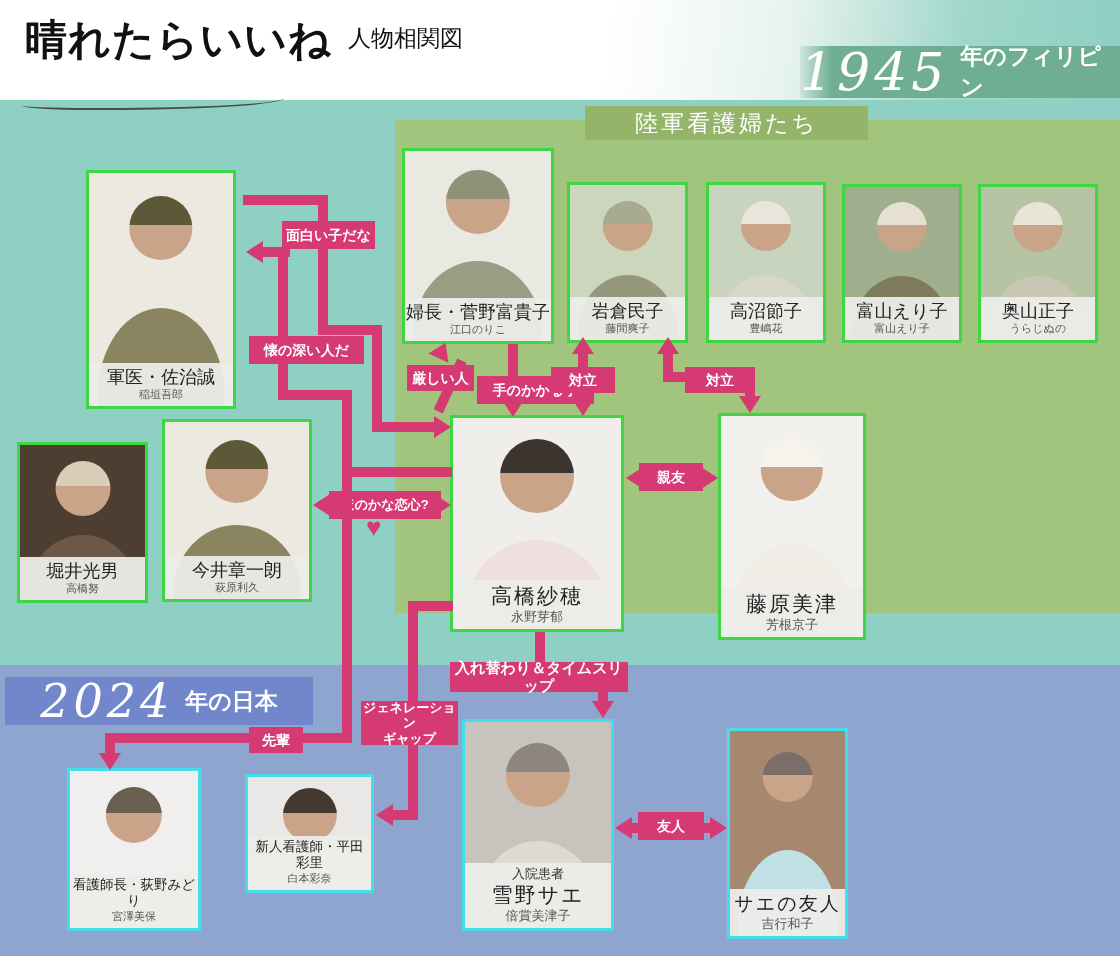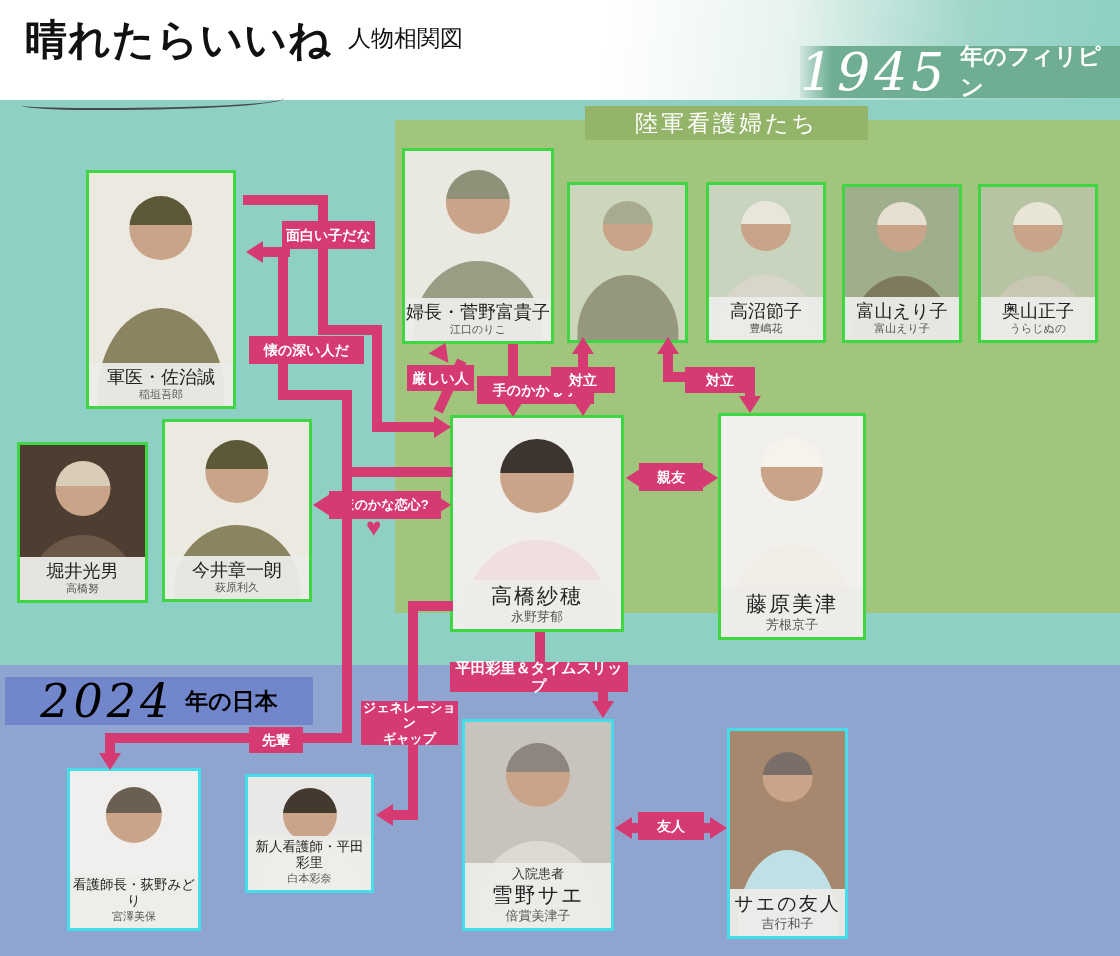--- a/index.html
+++ b/index.html
@@ -8,21 +8,21 @@
   
   .top-band{position:absolute;left:0;top:0;width:1120px;height:100px;
             background:linear-gradient(97deg,#ffffff 54%,#e7f3ef 70%,#9fd6c9 86%,#8ed0c4 100%);}
   .panel-green{position:absolute;left:395px;top:120px;width:725px;height:493px;background:#a1c57d;}
   .panel-blue{position:absolute;left:0;top:665px;width:1120px;height:291px;background:#8da5cf;}
   
   .banner-1945{position:absolute;left:800px;top:46px;width:320px;height:52px;
                background:linear-gradient(90deg,rgba(111,174,147,.15),#6fae93 10%);
                color:#fff;display:flex;align-items:center;justify-content:center;}
   .banner-2024{position:absolute;left:5px;top:677px;width:308px;height:48px;background:#7286cb;
-               color:#000000;display:flex;align-items:center;justify-content:center;}
+               color:#ffffff;display:flex;align-items:center;justify-content:center;}
   .yr{font-family:"DejaVu Serif","Liberation Serif",serif;font-style:italic;font-weight:400;
       font-size:52px;line-height:0;letter-spacing:4px;margin-right:12px;}
   .banner-2024 .yr{font-size:46px;}
   .yrsfx{font-family:"Liberation Serif",serif;font-size:23px;font-weight:600;}
   .army-label{position:absolute;left:585px;top:106px;width:283px;height:34px;background:#94b469;
               color:#fff;font-family:"Liberation Serif",serif;font-size:23px;letter-spacing:3px;
               display:flex;align-items:center;justify-content:center;}
   
   .hdr{position:absolute;left:25px;top:14px;color:#111;}
   .hdr .sup{font-size:17px;font-weight:bold;letter-spacing:.5px;}
@@ -160,21 +160,21 @@
   <div class="rel">
     <div class="ar ar-l" style="left:313px;top:494px"></div>
     <div class="seg" style="left:327px;top:500px;width:109px;height:10px"></div>
     <div class="ar ar-r" style="left:434px;top:494px"></div>
     <div class="rlabel" style="left:329px;top:491px;width:112px;height:28px;font-size:13px">ほのかな恋心?</div>
     <div class="heart" style="left:366px;top:514px">♥</div>
   </div>
 
   <div class="rel">
     <div class="seg" style="left:535px;top:632px;width:10px;height:36px"></div>
-    <div class="rlabel" style="left:450px;top:662px;width:178px;height:30px;font-size:15px">平田彩里＆タイムスリップ</div>
+    <div class="rlabel" style="left:450px;top:662px;width:178px;height:30px;font-size:15px">入れ替わり＆タイムスリップ</div>
     <div class="seg" style="left:598px;top:690px;width:10px;height:14px"></div>
     <div class="ar ar-d" style="left:592px;top:701px"></div>
   </div>
 
   <div class="rel">
     <div class="seg" style="left:408px;top:601px;width:45px;height:10px"></div>
     <div class="seg" style="left:408px;top:601px;width:10px;height:106px"></div>
     <div class="rlabel" style="left:361px;top:701px;width:97px;height:44px;font-size:13px">ジェネレーション
 ギャップ</div>
     <div class="seg" style="left:408px;top:745px;width:10px;height:75px"></div>
@@ -217,20 +217,24 @@
       <div class="nm">婦長・菅野富貴子</div>
       <div class="ac">江口のりこ</div>
     </div>
   </div>
 
   <div class="person b-green" style="left:567px;top:182px;width:121px;height:161px">
     <div class="photo t-iwa">
         <i class="hd"></i>
         <i class="bd"></i>
       </div>
+    <div class="plate">
+      <div class="nm">岩倉民子</div>
+      <div class="ac">藤間爽子</div>
+    </div>
   </div>
 
   <div class="person b-green" style="left:706px;top:182px;width:120px;height:161px">
     <div class="photo t-taka">
         <i class="hd"></i>
         <i class="bd"></i>
       </div>
     <div class="plate">
       <div class="nm">高沼節子</div>
       <div class="ac">豊嶋花</div>

